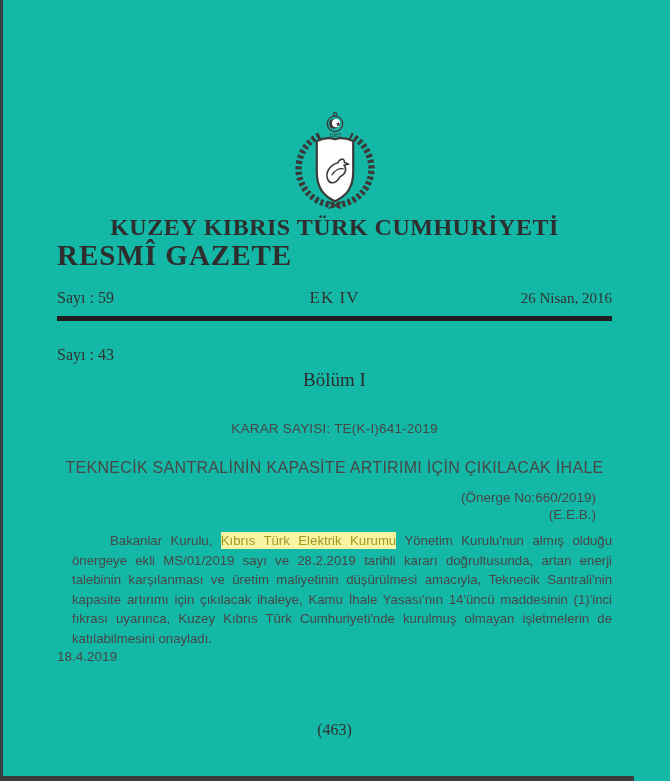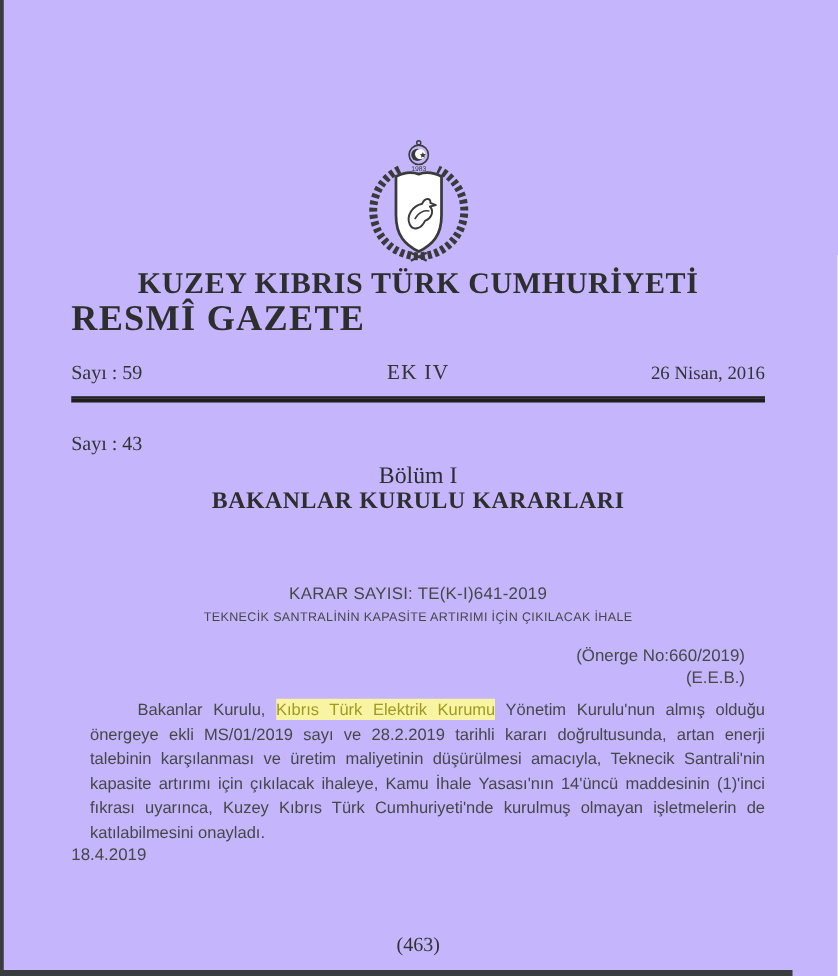--- a/index.html
+++ b/index.html
@@ -8,21 +8,21 @@
     --ink-serif:#2e2e2e;
     --ink-sans:#474747;
     --edge:#3a3d40;
     --rule:#1e1e1e;
   }
   *{box-sizing:border-box;}
   html,body{margin:0;padding:0;background:#fff;}
   .page{
     position:relative;
     width:670px;height:781px;
-    background:#c4b5fd;
+    background:#14b8a6;
     overflow:hidden;
     font-family:"Liberation Serif", serif;
     color:var(--ink-serif);
   }
   .scan-edge-left{
     position:absolute;left:0;top:0;width:3px;height:781px;
     background:var(--edge);
   }
   .scan-edge-bottom{
     position:absolute;left:0;bottom:0;width:634px;height:5px;
@@ -59,22 +59,22 @@
 
   .issue-number-secondary{margin-top:24px;font-size:16px;line-height:20px;color:#333;}
 
   .section-part-label{margin-top:5px;text-align:center;font-size:19px;line-height:19px;}
   .section-heading{
     text-align:center;font-weight:bold;font-size:19px;line-height:22px;
     letter-spacing:0.5px;color:var(--ink-serif);
   }
 
   .sans{font-family:"Liberation Sans", sans-serif;color:var(--ink-sans);}
-  .decision-number{margin-top:55px;text-align:center;font-size:13.5px;line-height:16px;letter-spacing:0.2px;}
-  .decision-title{margin-top:4px;text-align:center;font-size:10px;line-height:16px;letter-spacing:0.3px;}
+  .decision-number{margin-top:32px;text-align:center;font-size:13.5px;line-height:16px;letter-spacing:0.2px;}
+  .decision-title{margin-top:23px;text-align:center;font-size:16px;line-height:16px;letter-spacing:0.3px;}
   .proposal-number{margin-top:14px;text-align:right;font-size:13.5px;line-height:16px;padding-right:16px;}
   .department-code{margin-top:1px;text-align:right;font-size:13.5px;line-height:16px;padding-right:16px;}
 
   .decision-body{
     margin:8px 0 0 15px;
     font-size:13.2px;line-height:19.5px;
     text-align:justify;
     text-indent:38px;
   }
   .highlighted-org{
@@ -122,21 +122,20 @@
       <span class="issue-number">Sayı : 59</span>
       <span class="supplement-label">EK IV</span>
       <span class="issue-date">26 Nisan, 2016</span>
     </div>
 
     <div class="header-rule"></div>
 
     <div class="issue-number-secondary">Sayı : 43</div>
 
     <div class="section-part-label">Bölüm I</div>
-    <div class="section-heading">BAKANLAR KURULU KARARLARI</div>
 
     <div class="decision-number sans">KARAR SAYISI: TE(K-I)641-2019</div>
     <div class="decision-title sans">TEKNECİK SANTRALİNİN KAPASİTE ARTIRIMI İÇİN ÇIKILACAK İHALE</div>
     <div class="proposal-number sans">(Önerge No:660/2019)</div>
     <div class="department-code sans">(E.E.B.)</div>
 
     <p class="decision-body sans"><span>Bakanlar Kurulu, </span><span class="highlighted-org">Kıbrıs Türk Elektrik Kurumu</span><span> Yönetim Kurulu'nun almış olduğu önergeye ekli MS/01/2019 sayı ve 28.2.2019 tarihli kararı doğrultusunda, artan enerji talebinin karşılanması ve üretim maliyetinin düşürülmesi amacıyla, Teknecik Santrali'nin kapasite artırımı için çıkılacak ihaleye, Kamu İhale Yasası'nın 14'üncü maddesinin (1)'inci fıkrası uyarınca, Kuzey Kıbrıs Türk Cumhuriyeti'nde kurulmuş olmayan işletmelerin de katılabilmesini onayladı.</span></p>
 
     <div class="decision-date sans">18.4.2019</div>
 

